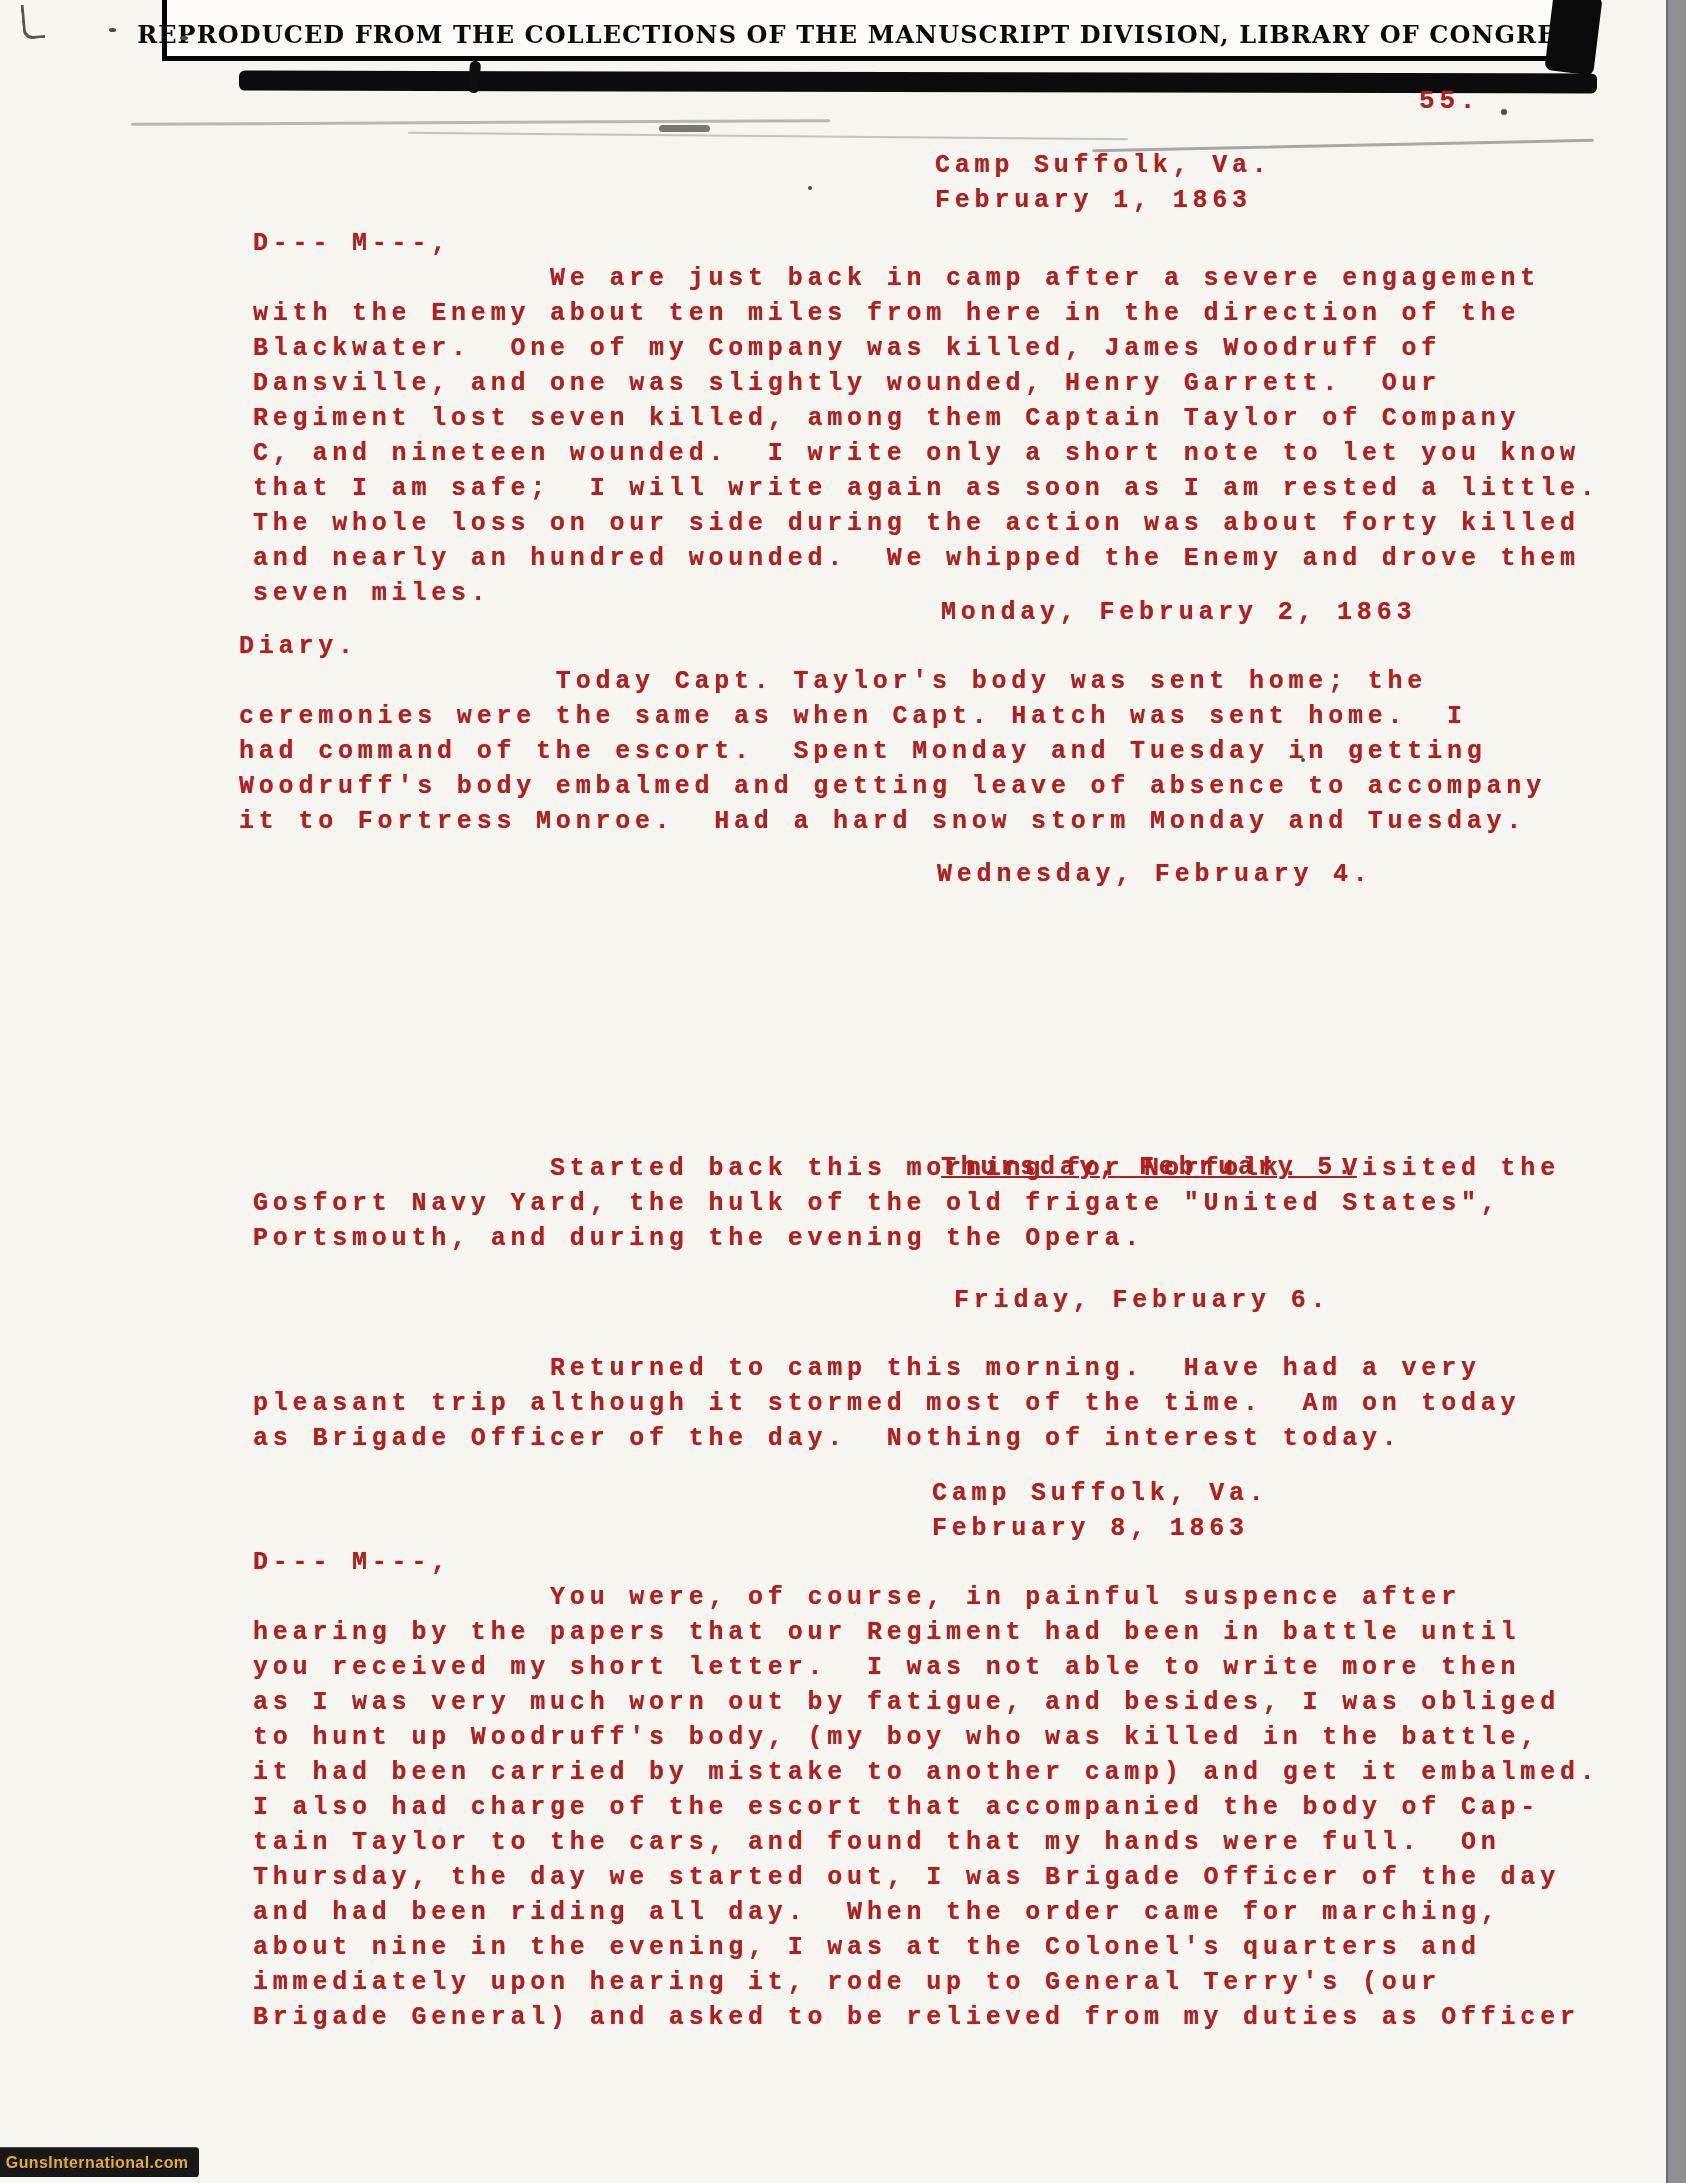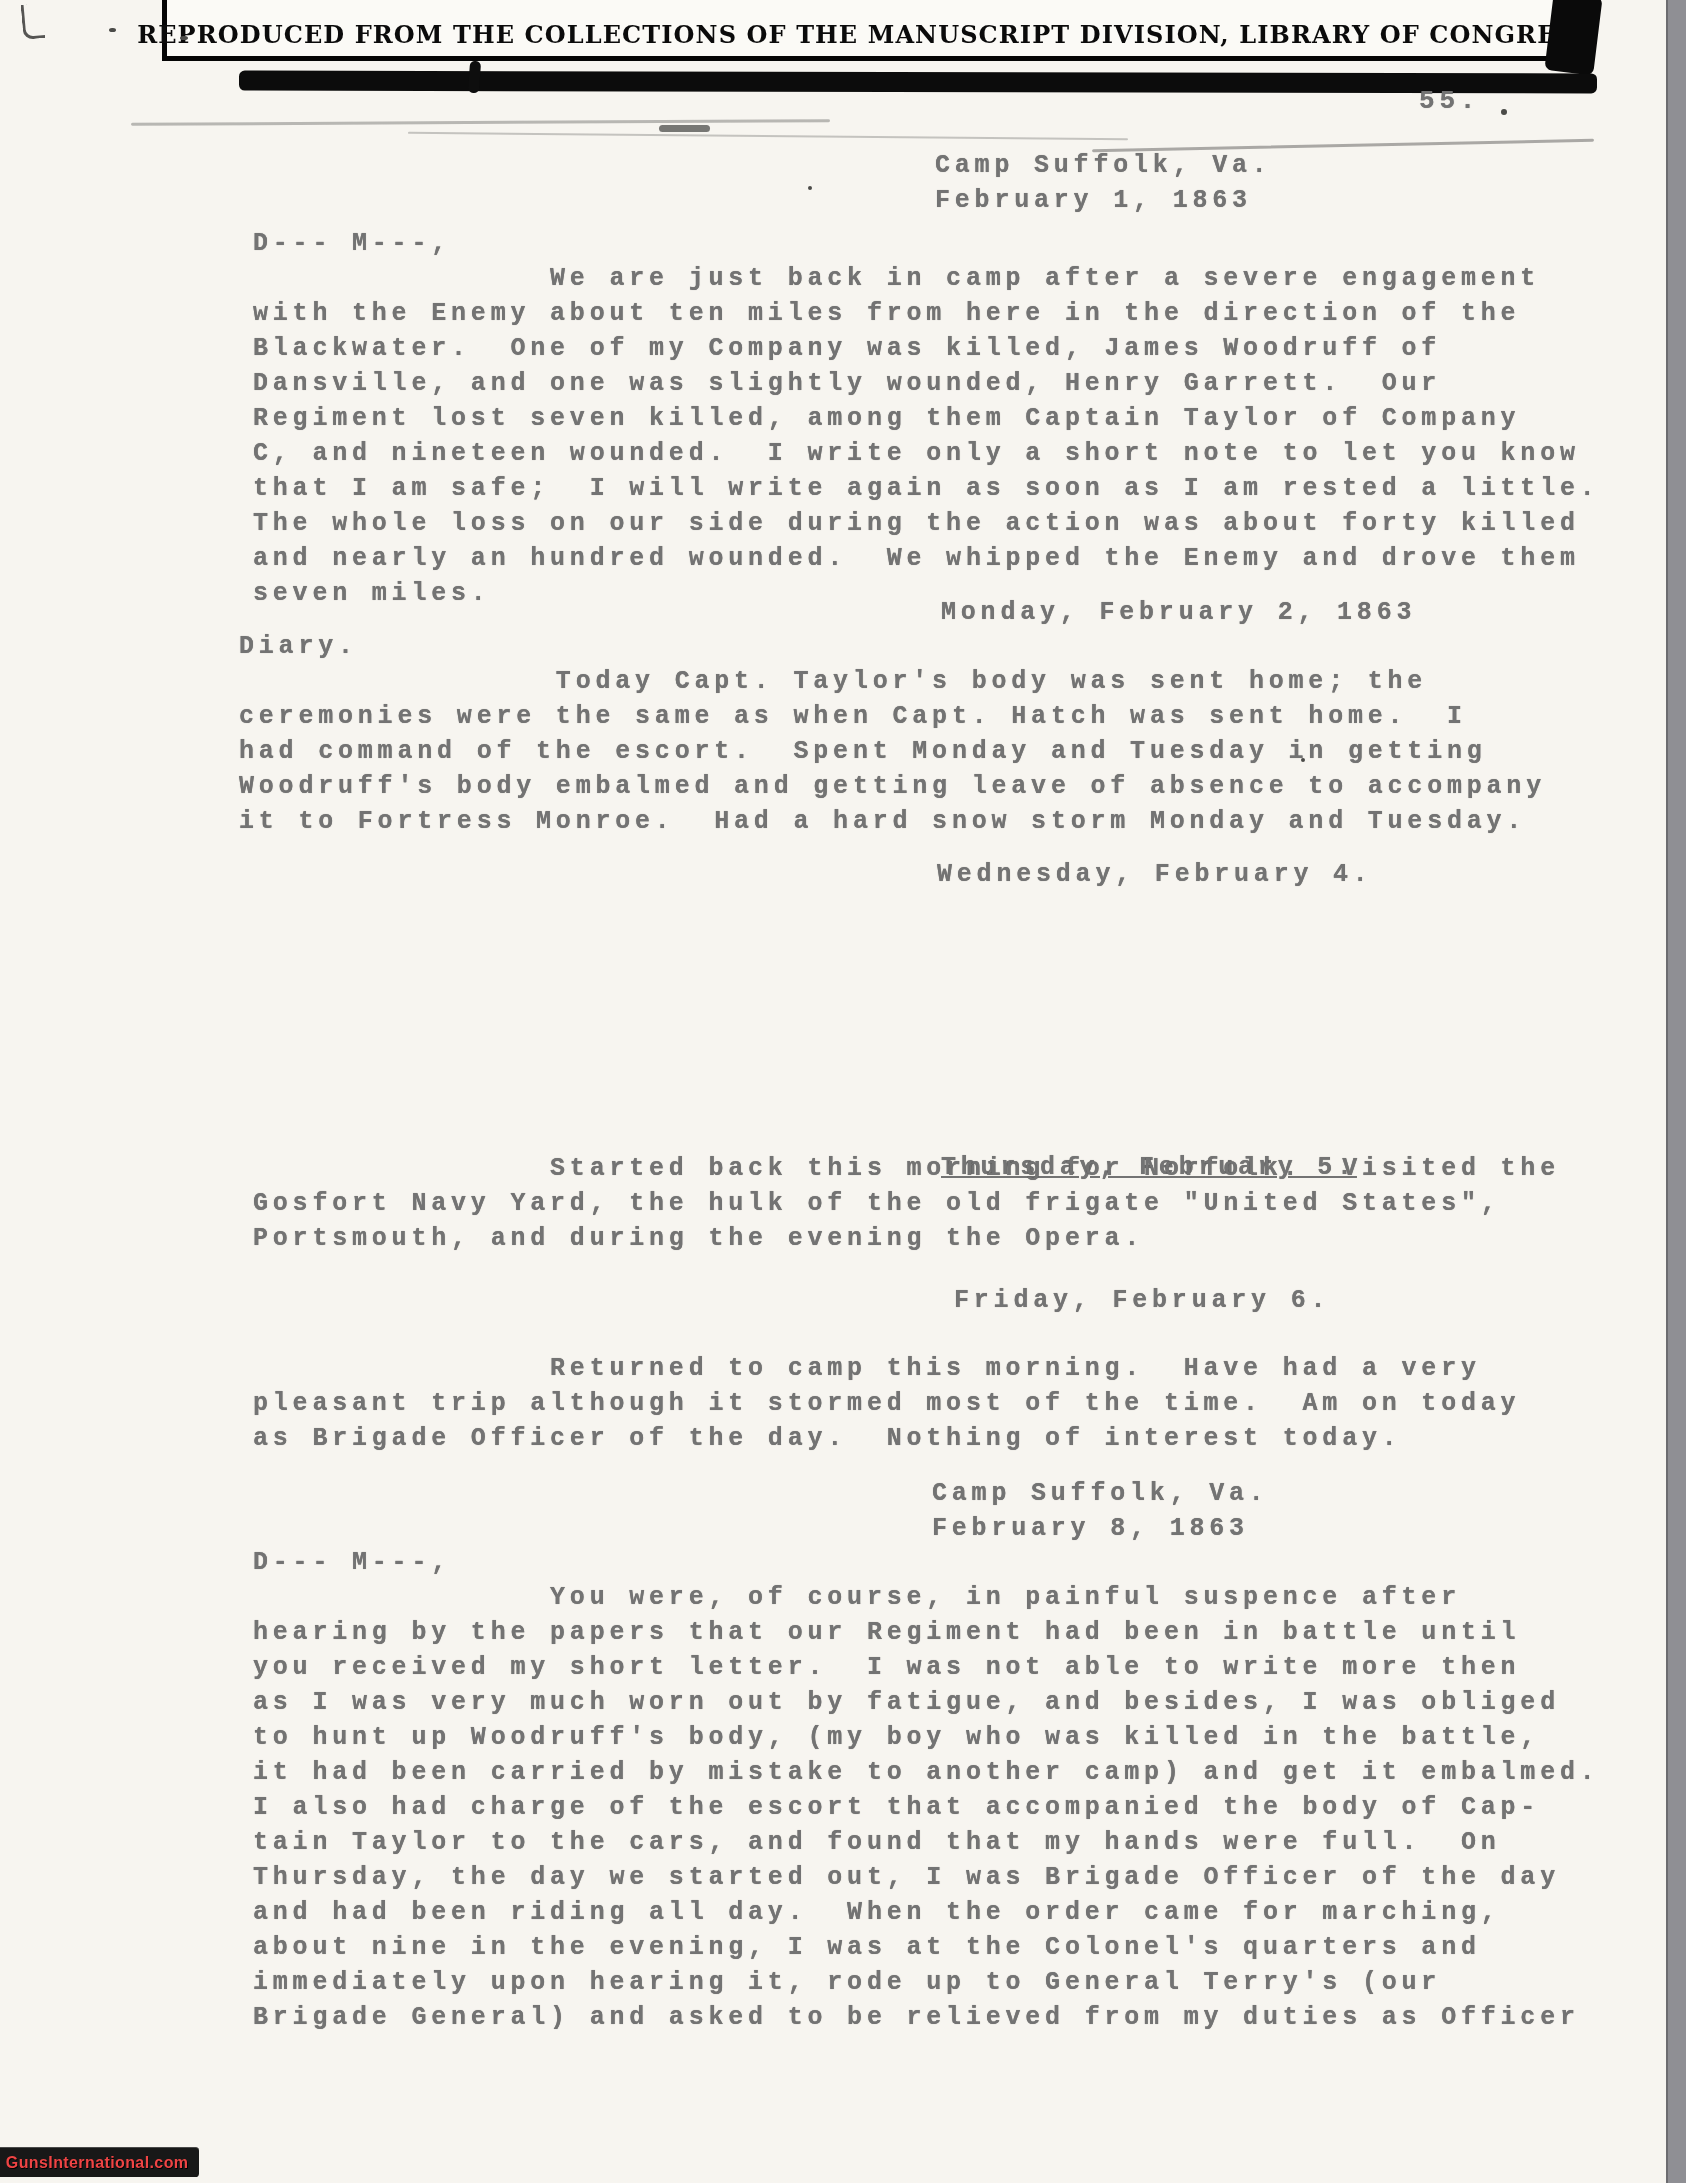--- a/index.html
+++ b/index.html
@@ -48,21 +48,21 @@
   
   .edge-strip{
     position:absolute;right:0;top:0;width:19px;height:2183px;
     background:#8f8f94;border-left:2.2px solid #6c6c70;
   }
   
   .tw{
     position:absolute;margin:0;
     font-family:"Liberation Mono","DejaVu Sans Mono",monospace;
     font-weight:bold;font-size:25px;line-height:35px;
-    letter-spacing:4.8px;color:#737373;white-space:pre;
+    letter-spacing:4.8px;color:#b91c1c;white-space:pre;
     text-shadow:0 0 0.7px rgba(20,20,20,0.55);
   }
   #page-number{left:1419px;top:84px;font-size:26px;}
   #blk-h1{left:935px;top:148px;}
   #blk-s1{left:253px;top:226px;}
   #blk-h2{left:941px;top:595px;text-align:right;}
   #blk-s2{left:239px;top:629px;}
   #blk-h3{left:937px;top:857px;}
   #blk-s3{left:253px;top:924px;}
   #blk-h4{left:941px;top:1150px;text-decoration:underline;}
@@ -72,21 +72,21 @@
   #blk-h6{left:932px;top:1476px;}
   #blk-s6{left:253px;top:1545px;}
   
   .watermark{
     position:absolute;left:0;top:2147px;height:29px;
     background:#181818;border-top:1.5px solid #4a4a4a;border-radius:0 3.6px 3.6px 0;
     display:flex;align-items:center;padding:0 10.2px 0 5.8px;
   }
   .watermark span{
     font-family:"Liberation Sans","DejaVu Sans",sans-serif;
-    font-weight:bold;font-size:16px;color:#ef4444;letter-spacing:0.4px;
+    font-weight:bold;font-size:16px;color:#eab308;letter-spacing:0.4px;
     text-shadow:0.7px 0.7px 0 #000;
   }
 </style>
 </head>
 <body>
 
 <div class="page">
 
   <div class="banner-box">
     <div class="banner-text">REPRODUCED FROM THE COLLECTIONS OF THE MANUSCRIPT DIVISION, LIBRARY OF CONGRESS</div>

